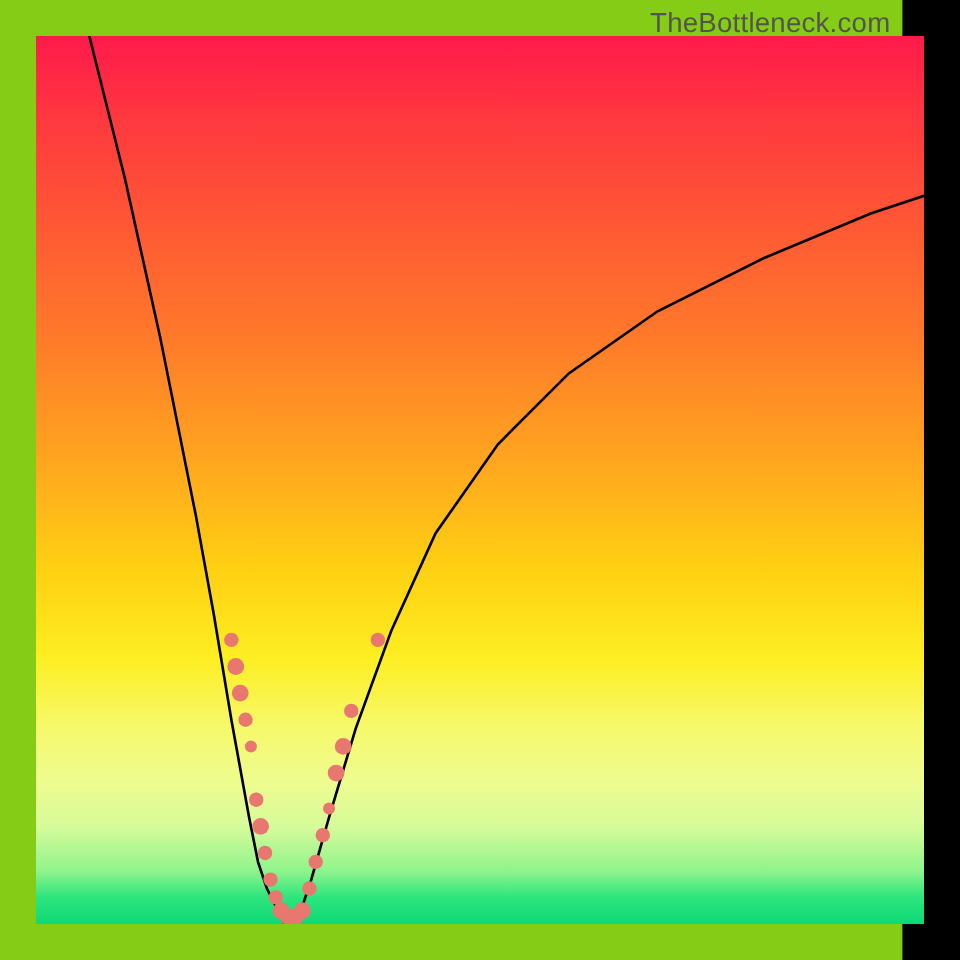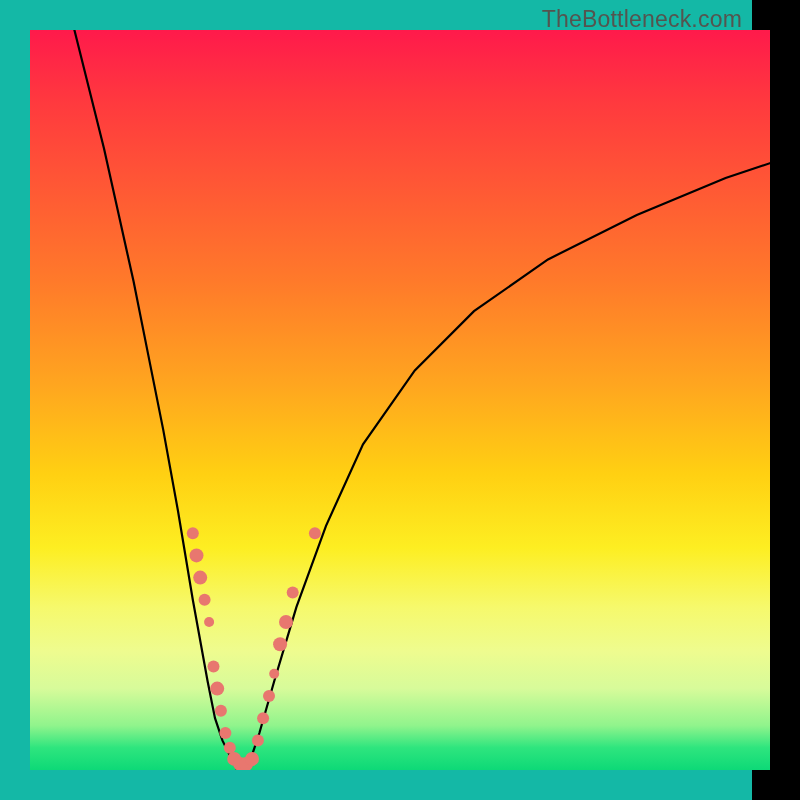--- a/index.html
+++ b/index.html
@@ -10,21 +10,21 @@
     overflow: hidden;
     background: #000;
     font-family: Arial, Helvetica, sans-serif;
   }
   .frame {
     position: absolute;
     left: 0;
     top: 0;
     width: 752px;
     height: 800px;
-    background: #14b8a6;
+    background: #84cc16;
   }
   .plot {
     position: absolute;
     left: 30px;
     top: 30px;
     width: 740px;
     height: 740px;
     
     background: linear-gradient(
       to bottom,

